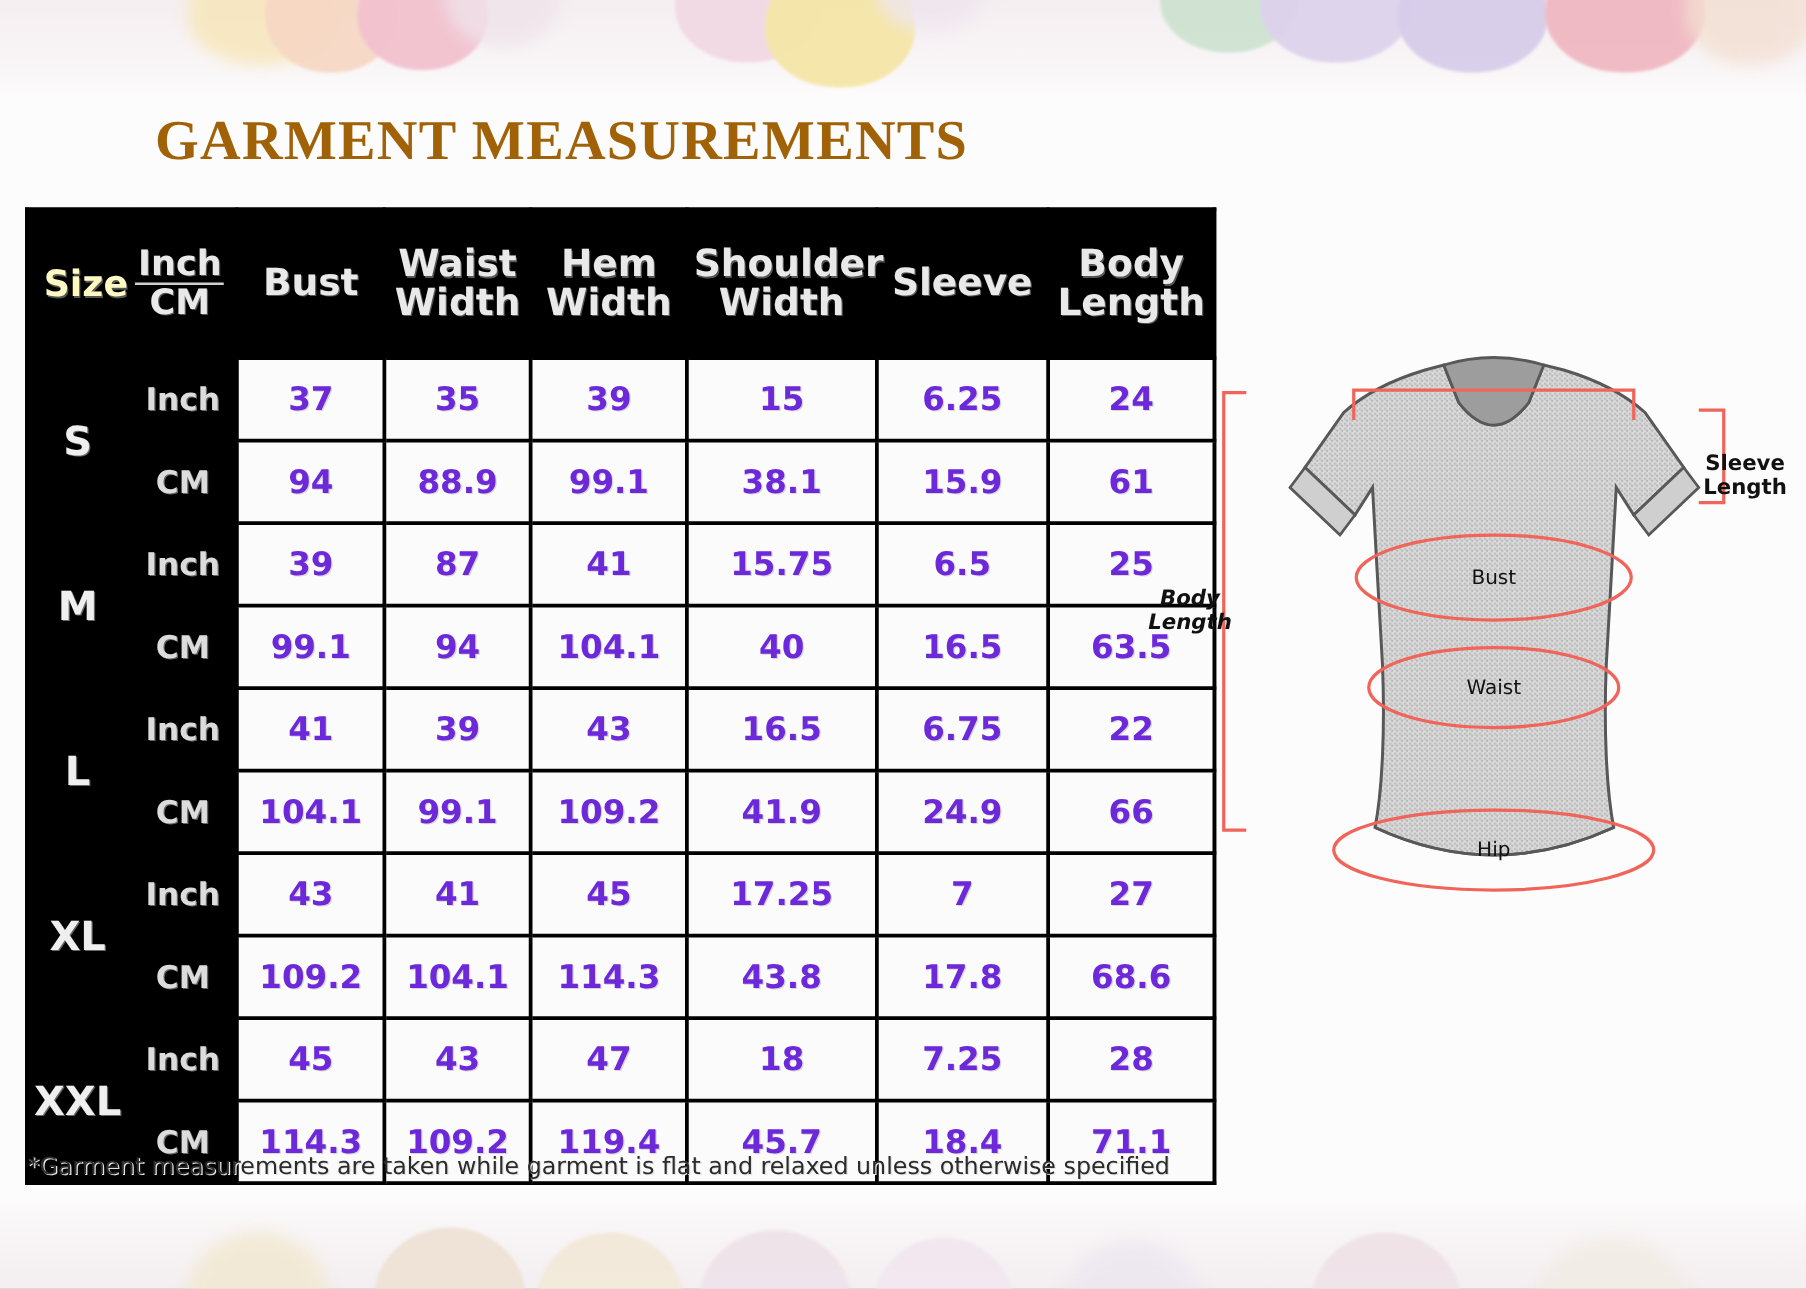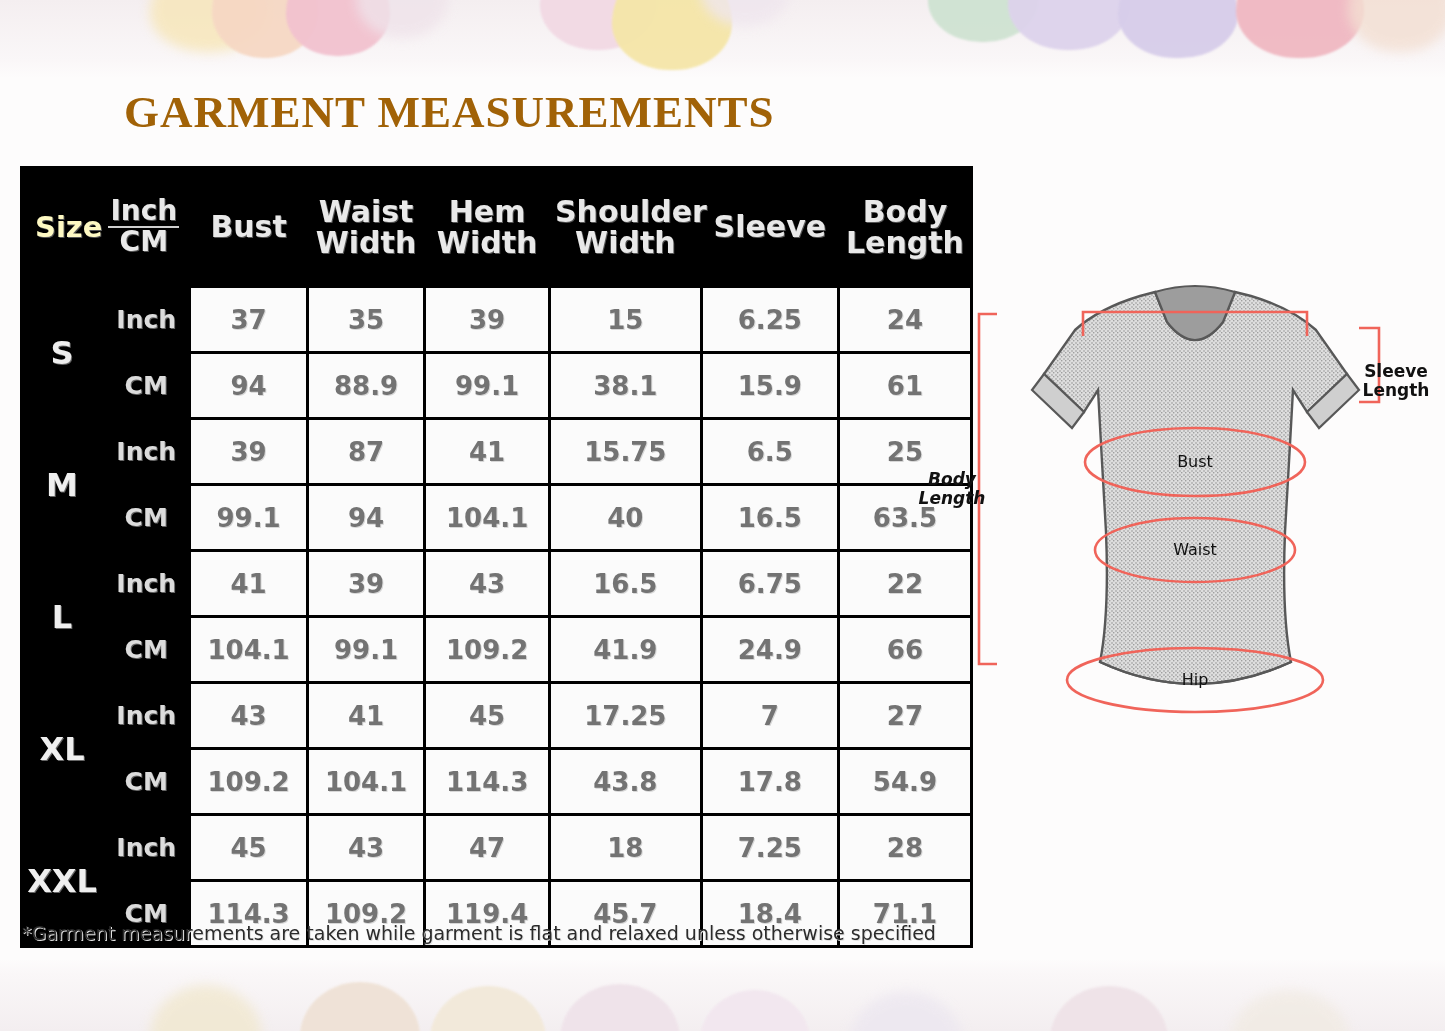--- a/index.html
+++ b/index.html
@@ -120,21 +120,21 @@
   }
   td.unitcell {
     background: #000;
     color: #dcdcdc;
     font-size: 25px;
     height: 61px;
     text-shadow: 1px 1px 0 #666;
   }
   td.valcell {
     background: #fbfbfb;
-    color: #737373;
+    color: #6d28d9;
     font-size: 26px;
     height: 61px;
     text-shadow: 1px 1px 0 #d7d7d7;
   }
 
   .footnote {
     position: absolute;
     left: 22px;
     top: 922px;
     font-size: 19px;
@@ -307,21 +307,21 @@
         <td class="valcell">7</td>
         <td class="valcell">27</td>
       </tr>
       <tr>
         <td class="unitcell">CM</td>
         <td class="valcell">109.2</td>
         <td class="valcell">104.1</td>
         <td class="valcell">114.3</td>
         <td class="valcell">43.8</td>
         <td class="valcell">17.8</td>
-        <td class="valcell">54.9</td>
+        <td class="valcell">68.6</td>
       </tr>
 
       <tr>
         <td class="sizecell" rowspan="2">XXL</td>
         <td class="unitcell">Inch</td>
         <td class="valcell">45</td>
         <td class="valcell">43</td>
         <td class="valcell">47</td>
         <td class="valcell">18</td>
         <td class="valcell">7.25</td>

